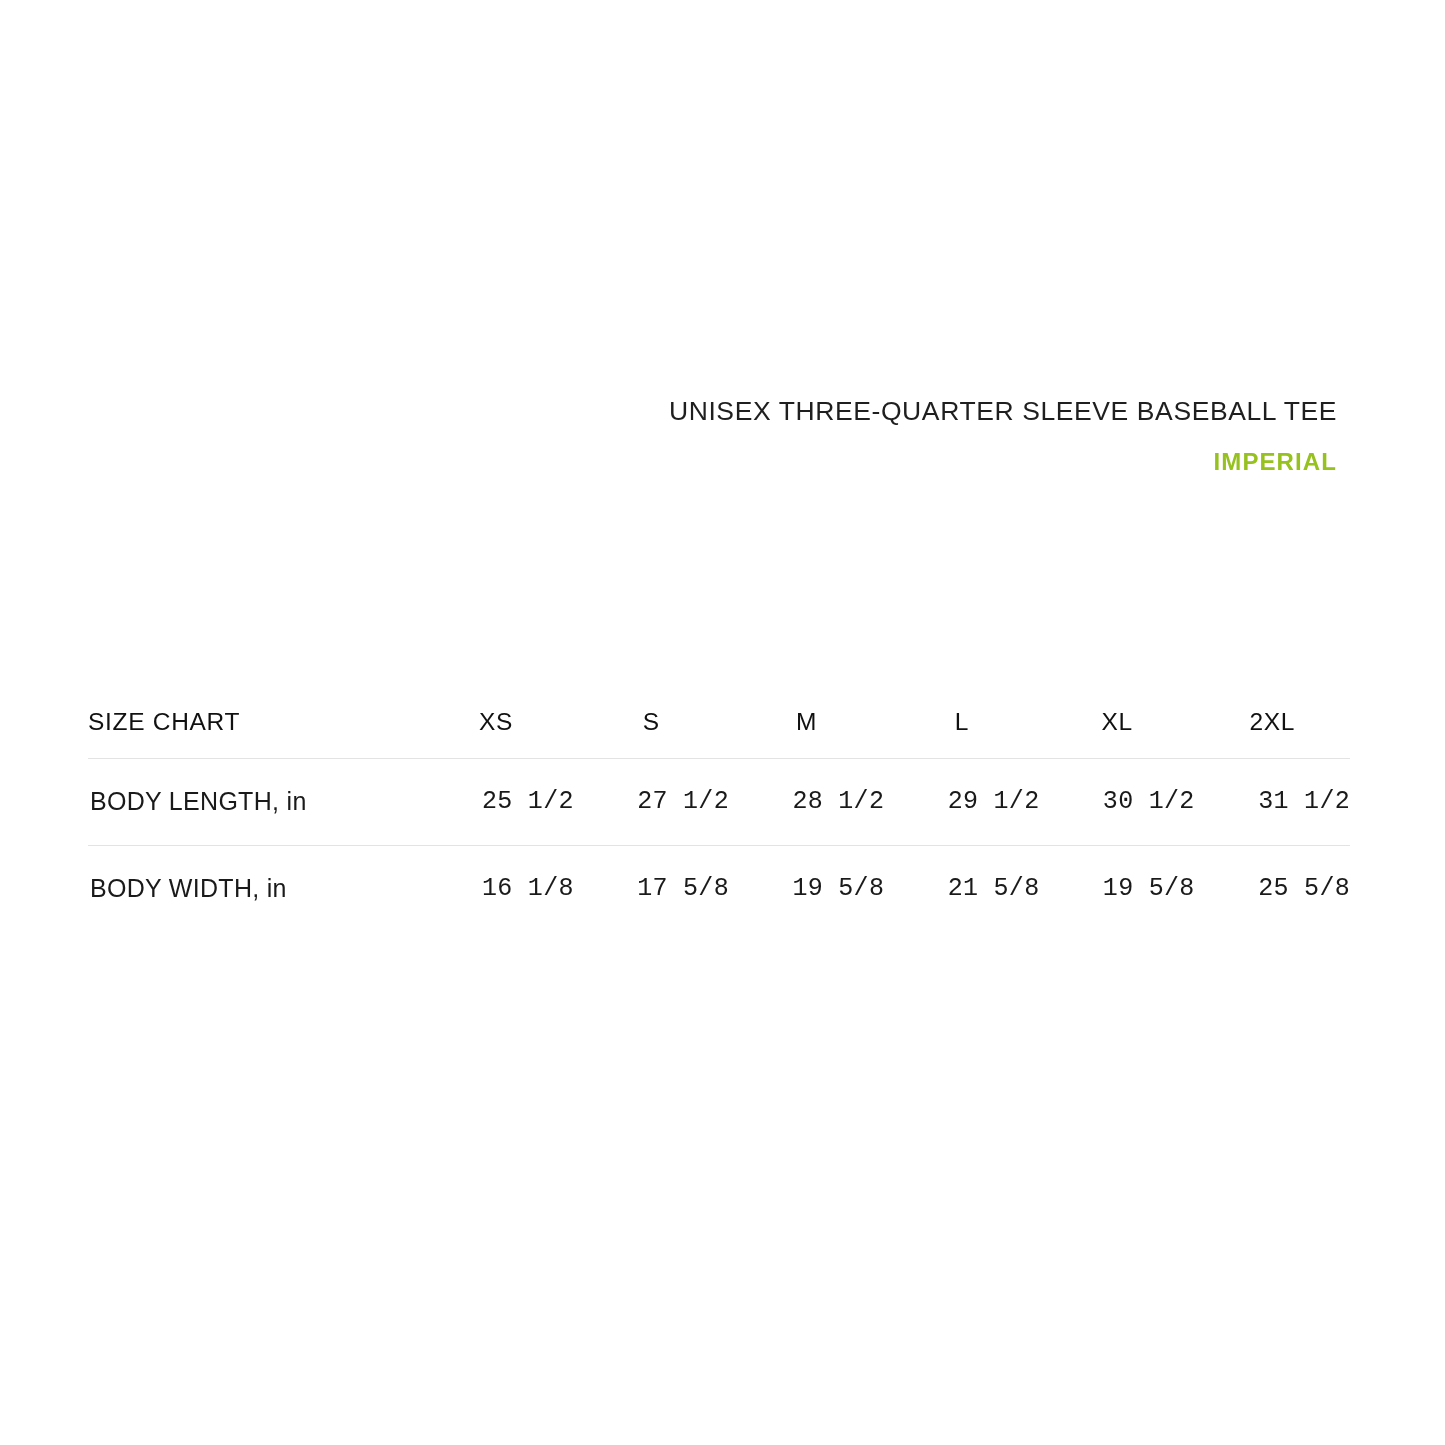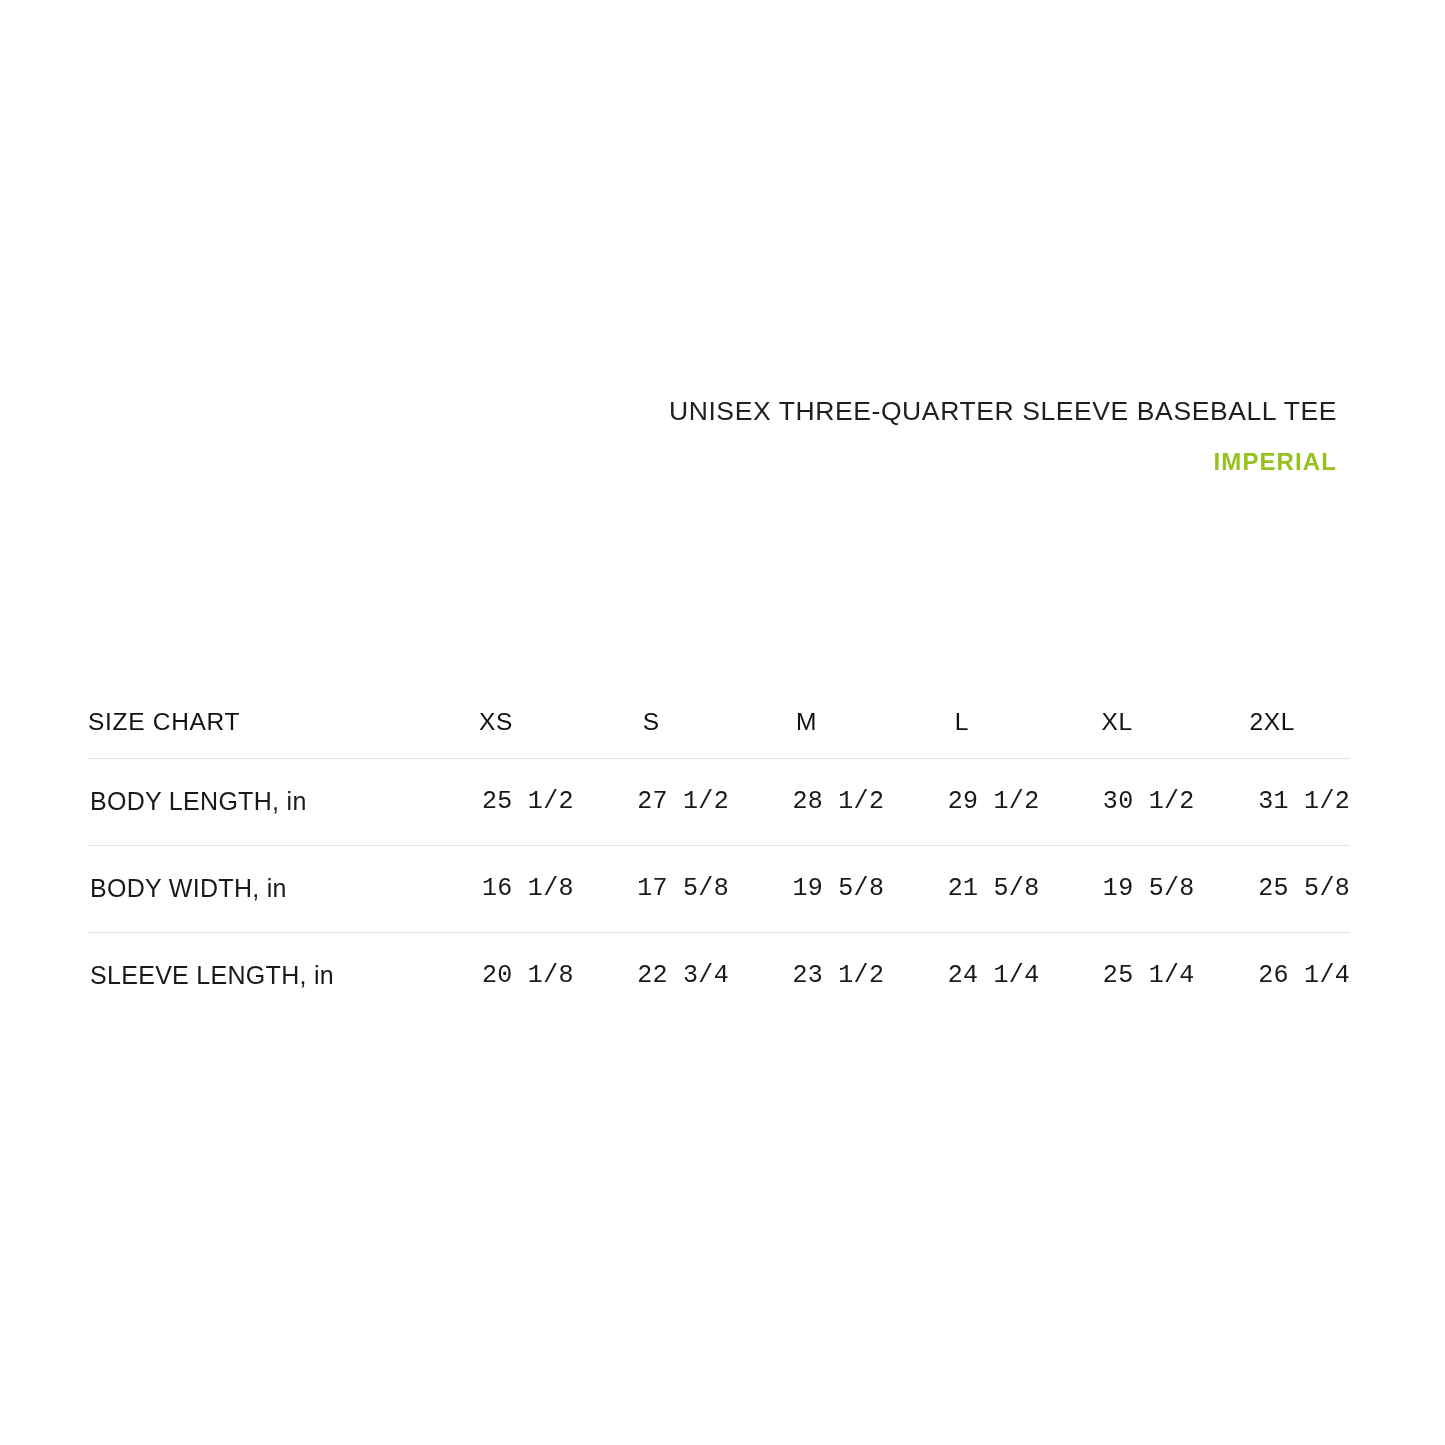--- a/index.html
+++ b/index.html
@@ -145,26 +145,17 @@
         </tr>
         <tr class="row data-row">
           <td class="label-col">BODY WIDTH, in</td>
           <td class="size-col">16 1/8</td>
           <td class="size-col">17 5/8</td>
           <td class="size-col">19 5/8</td>
           <td class="size-col">21 5/8</td>
           <td class="size-col">19 5/8</td>
           <td class="size-col">25 5/8</td>
         </tr>
-        <tr class="row data-row">
-          <td class="label-col">SLEEVE LENGTH, in</td>
-          <td class="size-col">20 1/8</td>
-          <td class="size-col">22 3/4</td>
-          <td class="size-col">23 1/2</td>
-          <td class="size-col">24 1/4</td>
-          <td class="size-col">25 1/4</td>
-          <td class="size-col">26 1/4</td>
-        </tr>
       </tbody>
     </table>
   </div>
 
 </div>
 
 </body></html>

